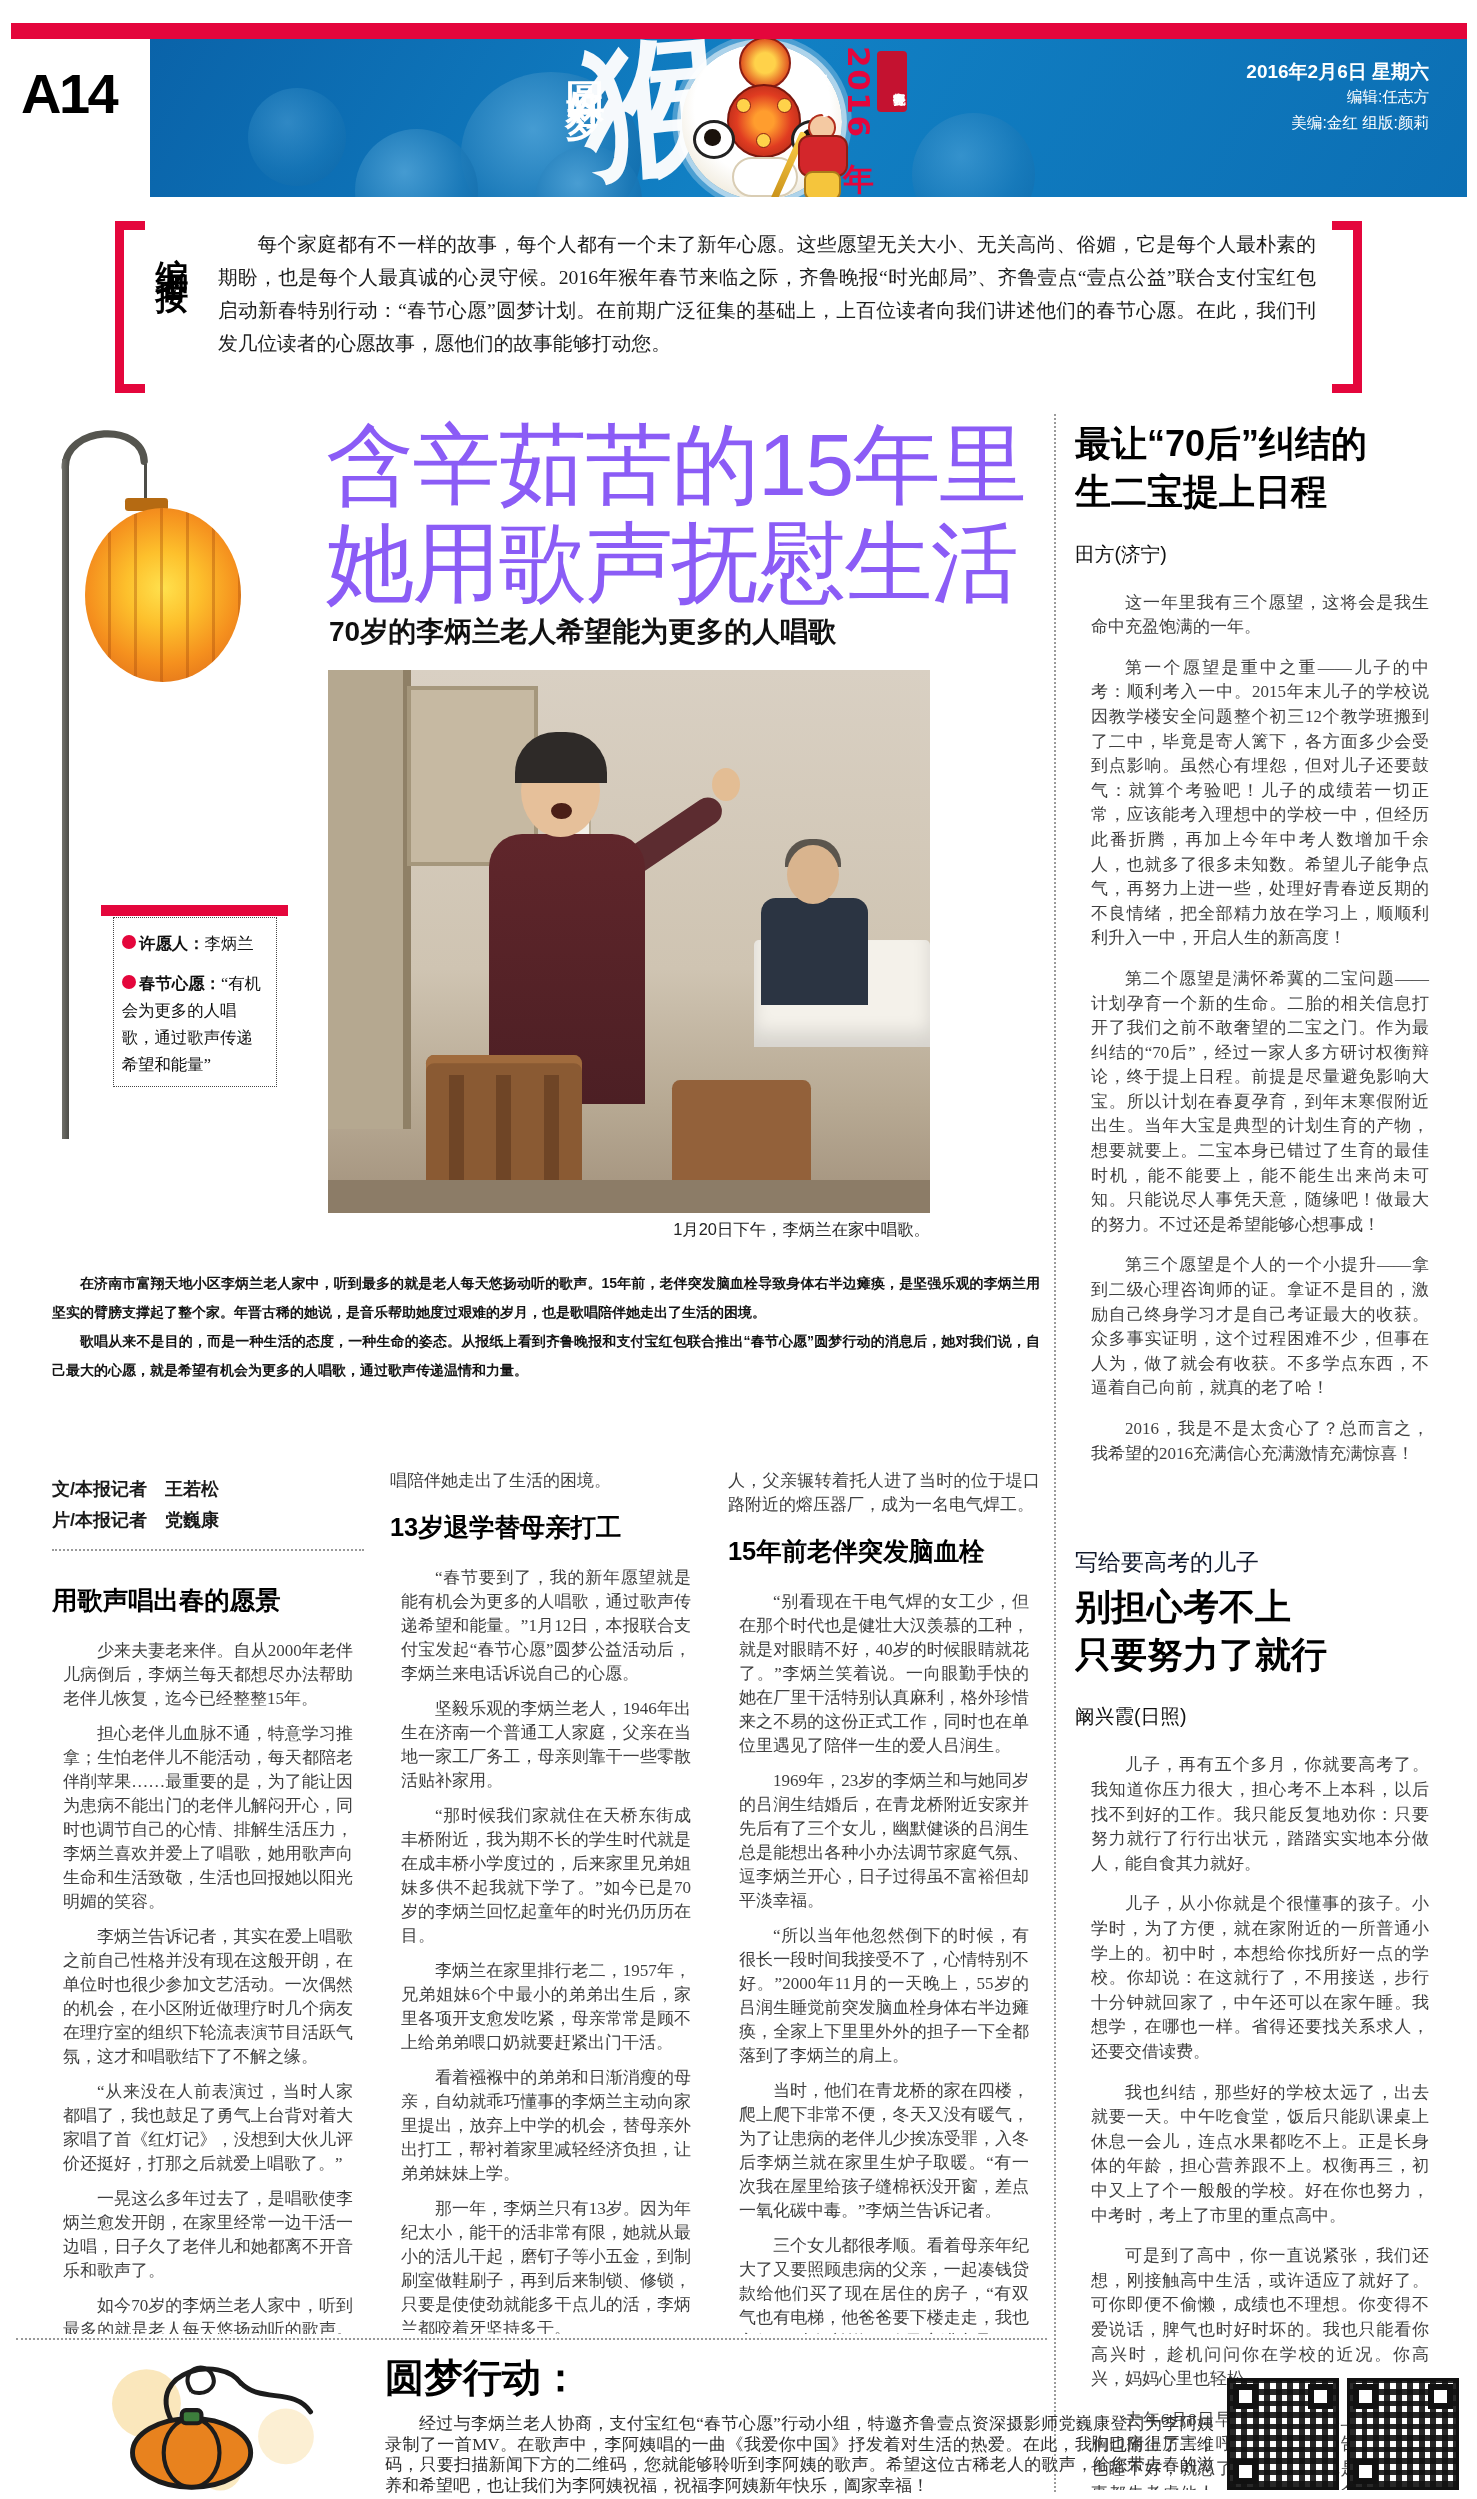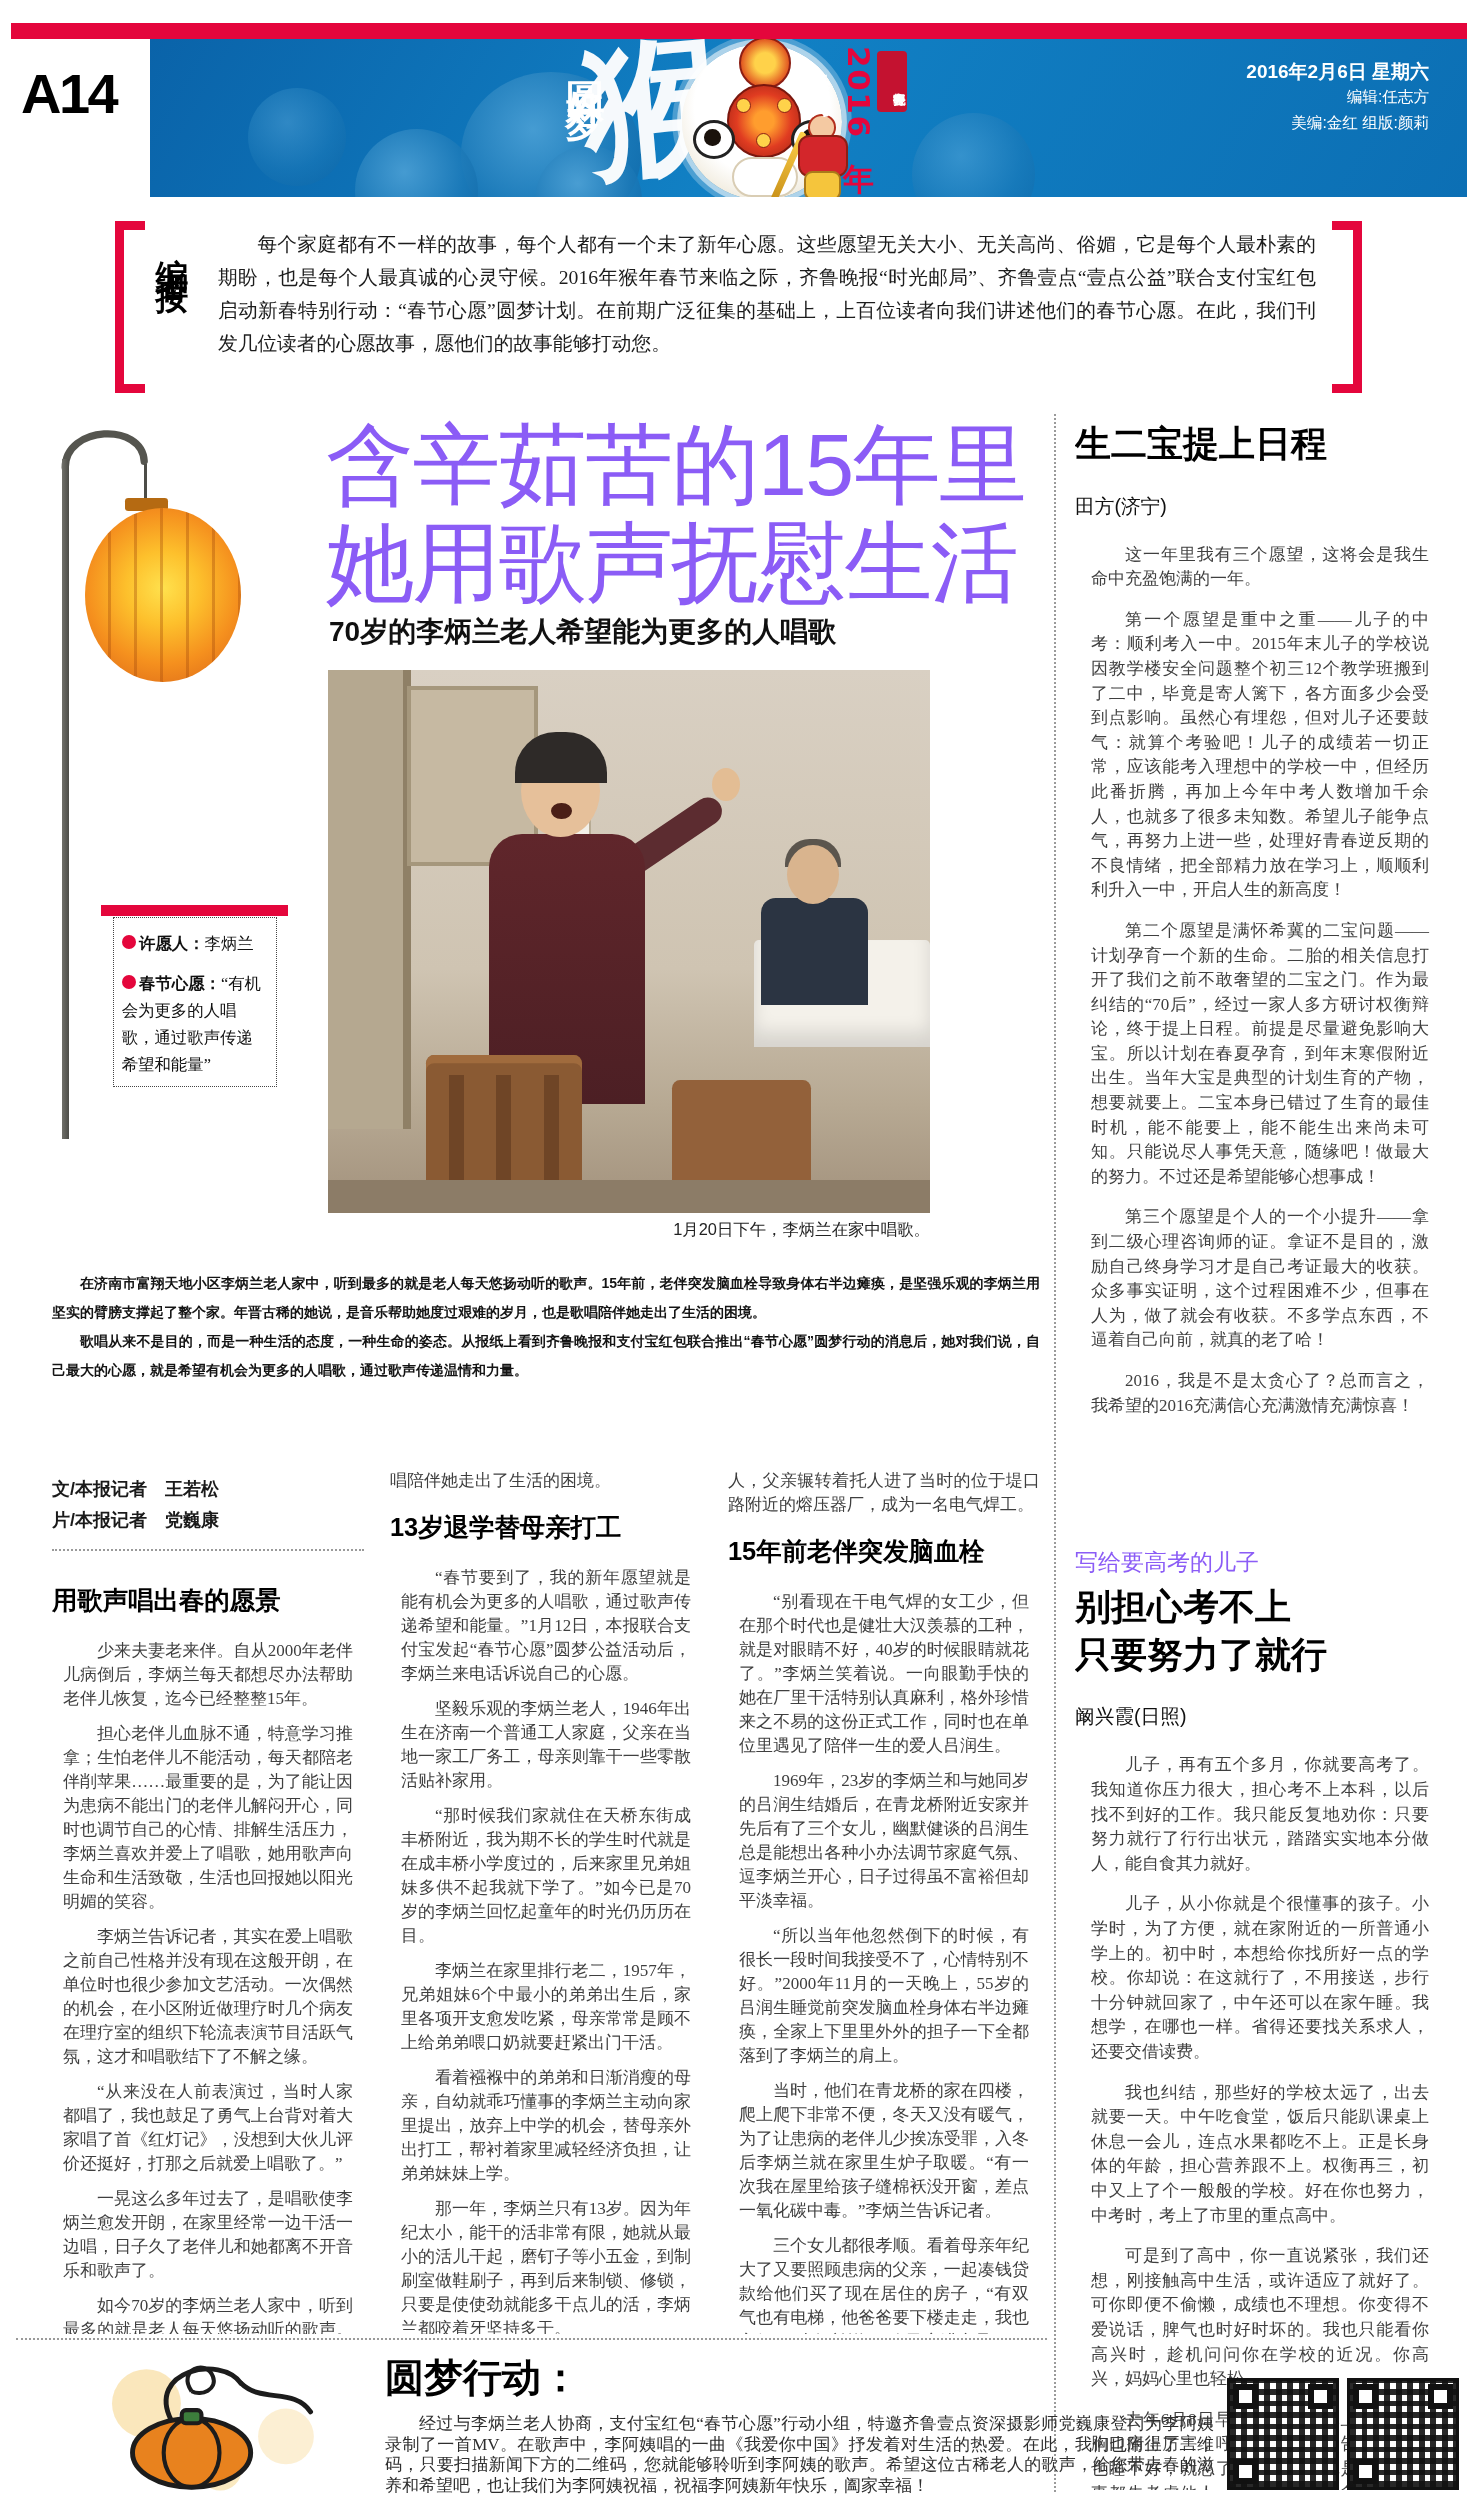--- a/index.html
+++ b/index.html
@@ -112,21 +112,21 @@
   .bodytext p{margin:11px;font-family:"Liberation Serif","DejaVu Serif",serif;font-size:17px;line-height:24px;
               color:#3f3f3f;text-align:justify;text-indent:2em;}
   .col-intro{font-family:"Liberation Serif","DejaVu Serif",serif;font-size:17px;line-height:24px;color:#3f3f3f;
              text-align:justify;margin:0;}
 
   
   .v-divider{left:1054px;top:414px;height:2078px;border-left:2.5px dotted #9a9a9a;width:0;}
   .h-divider{left:16.4px;top:2338px;width:1031px;border-top:2.5px dotted #9a9a9a;height:0;}
   .right-art{left:1075px;width:370px;overflow:hidden;}
   .ra-head{font-size:36px;line-height:48px;font-weight:bold;color:#000;margin:0;}
-  .ra-kicker{font-size:23px;color:#8b5cf6;margin:0 0 4.9px;}
+  .ra-kicker{font-size:23px;color:#0f172a;margin:0 0 4.9px;}
   .ra-author{font-size:19.7px;color:#111;margin:24.6px 0 23px;}
   .ra-body p{margin:16px;font-family:"Liberation Serif","DejaVu Serif",serif;font-size:17px;line-height:24.6px;
              color:#3f3f3f;text-align:justify;text-indent:2em;}
 
   
   .pumpkin-art{left:48px;top:2346px;}
   .action-head{left:385px;top:2351px;font-size:39px;font-weight:bold;color:#000;}
   .action-text{left:385px;top:2414px;width:829px;font-family:"Liberation Serif","DejaVu Serif",serif;
                font-size:17px;line-height:20.5px;color:#2e2e2e;text-align:justify;text-indent:2em;}
   .qr{top:2378px;width:112px;height:112px;background:#fff;border:3.3px solid #111;box-sizing:border-box;
@@ -291,20 +291,21 @@
           <p>三个女儿都很孝顺。看着母亲年纪大了又要照顾患病的父亲，一起凑钱贷款给他们买了现在居住的房子，“有双气也有电梯，他爸爸要下楼走走，我也方便。”李炳兰说，“自己心满意足。”</p>
         </div>
     </div>
   </div>
 
   <div class="abs v-divider"></div>
   <div class="abs h-divider"></div>
 
   <div class="abs right-art" style="top:420px;height:1115px;">
     <h2 class="ra-head">
+      <div>最让“70后”纠结的</div>
       <div>生二宝提上日程</div>
     </h2>
     <div class="ra-author">田方(济宁)</div>
     <div class="ra-body">
 
     <p>这一年里我有三个愿望，这将会是我生命中充盈饱满的一年。</p>
         <p>第一个愿望是重中之重——儿子的中考：顺利考入一中。2015年末儿子的学校说因教学楼安全问题整个初三12个教学班搬到了二中，毕竟是寄人篱下，各方面多少会受到点影响。虽然心有埋怨，但对儿子还要鼓气：就算个考验吧！儿子的成绩若一切正常，应该能考入理想中的学校一中，但经历此番折腾，再加上今年中考人数增加千余人，也就多了很多未知数。希望儿子能争点气，再努力上进一些，处理好青春逆反期的不良情绪，把全部精力放在学习上，顺顺利利升入一中，开启人生的新高度！</p>
         <p>第二个愿望是满怀希冀的二宝问题——计划孕育一个新的生命。二胎的相关信息打开了我们之前不敢奢望的二宝之门。作为最纠结的“70后”，经过一家人多方研讨权衡辩论，终于提上日程。前提是尽量避免影响大宝。所以计划在春夏孕育，到年末寒假附近出生。当年大宝是典型的计划生育的产物，想要就要上。二宝本身已错过了生育的最佳时机，能不能要上，能不能生出来尚未可知。只能说尽人事凭天意，随缘吧！做最大的努力。不过还是希望能够心想事成！</p>
         <p>第三个愿望是个人的一个小提升——拿到二级心理咨询师的证。拿证不是目的，激励自己终身学习才是自己考证最大的收获。众多事实证明，这个过程困难不少，但事在人为，做了就会有收获。不多学点东西，不逼着自己向前，就真的老了哈！</p>
         <p>2016，我是不是太贪心了？总而言之，我希望的2016充满信心充满激情充满惊喜！</p>

